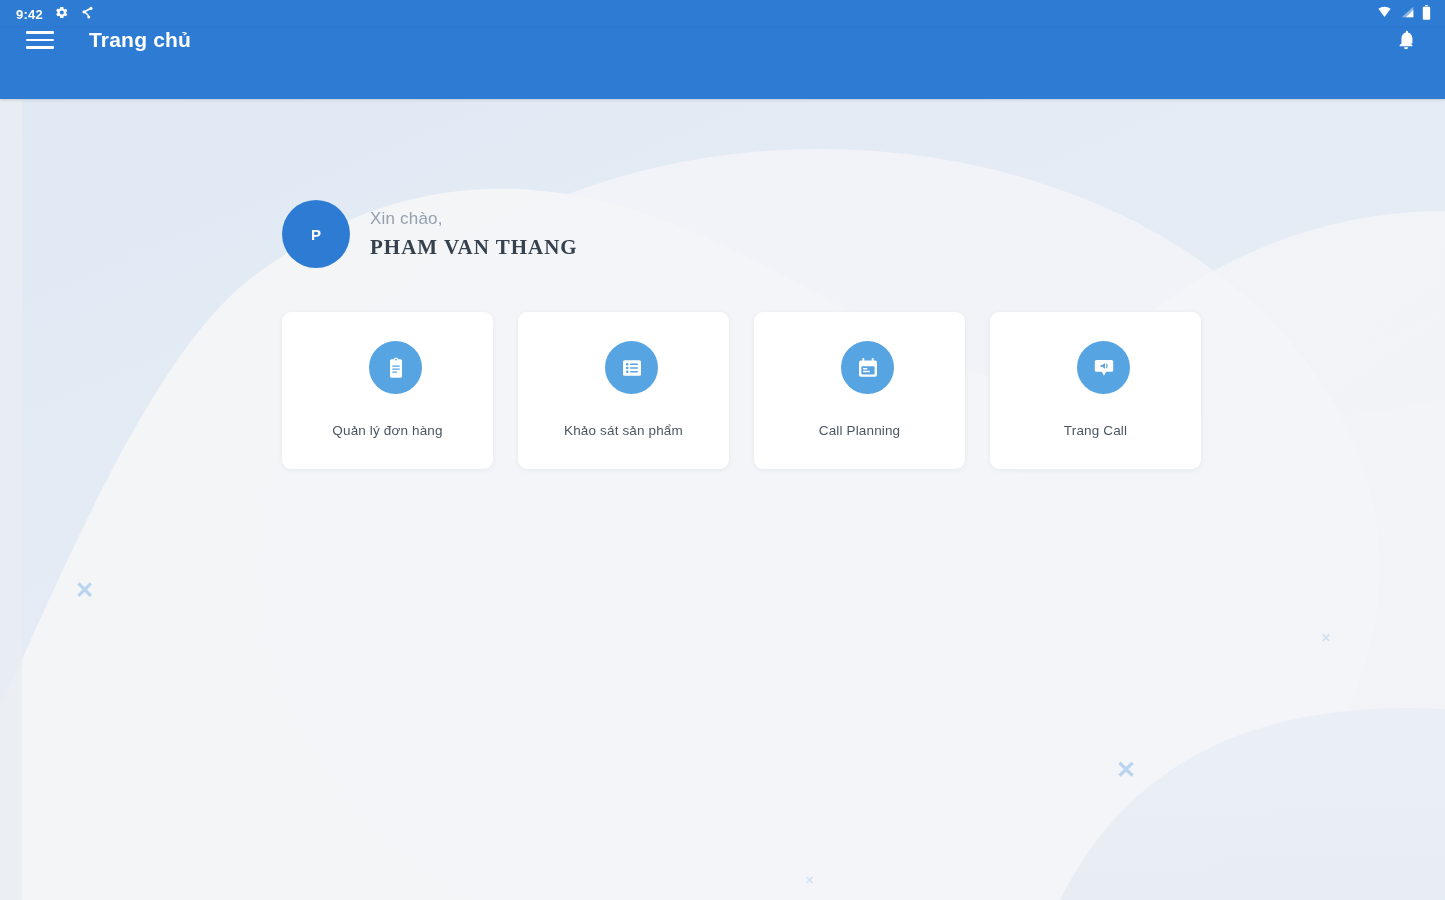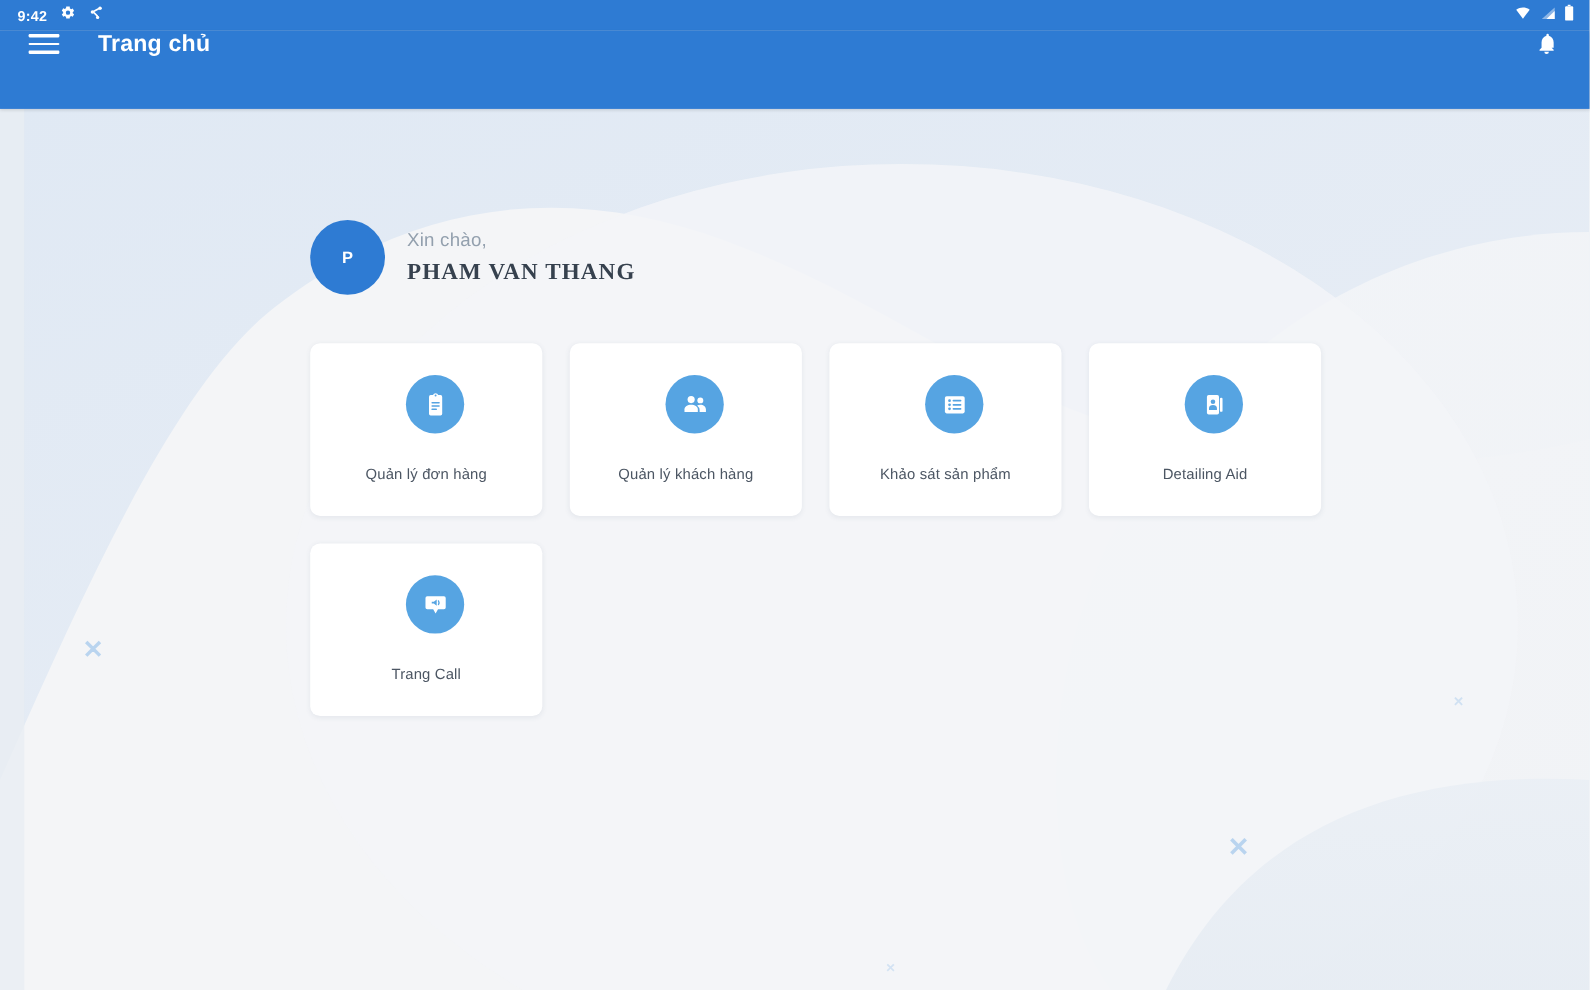--- a/index.html
+++ b/index.html
@@ -213,60 +213,49 @@
         <svg width="24" height="24" viewBox="0 0 24 24" fill="#ffffff">
           <path d="M16.5 3.2h-2.1a2.6 2.6 0 0 0-4.8 0H7.5A1.6 1.6 0 0 0 6 4.8v15.4a1.6 1.6 0 0 0 1.5 1.6h9a1.6 1.6 0 0 0 1.5-1.6V4.8a1.6 1.6 0 0 0-1.5-1.6zM12 2.7a.9.9 0 1 1-.9.9.9.9 0 0 1 .9-.9z"></path>
           <rect x="8.2" y="9.4" width="7.6" height="1.4" rx=".6" fill="#56A4E2"></rect>
           <rect x="8.2" y="12.4" width="7.6" height="1.4" rx=".6" fill="#56A4E2"></rect>
           <rect x="8.2" y="15.4" width="5" height="1.4" rx=".6" fill="#56A4E2"></rect>
         </svg>
       </div>
       <div class="tile-label">Quản lý đơn hàng</div>
     </div>
 
-    <div class="tile">
-      <div class="tile-icon">
-        <svg width="26" height="26" viewBox="0 0 24 24" fill="#ffffff">
-          <circle cx="8.6" cy="7.6" r="3.0"></circle>
-          <path d="M8.6 12c-3.1 0-5.6 1.7-5.6 3.8V18h11.2v-2.2c0-2.1-2.5-3.8-5.6-3.8z"></path>
-          <circle cx="16.3" cy="8.3" r="2.5"></circle>
-          <path d="M16.3 12c-1 0-1.9.2-2.7.5a5.3 5.3 0 0 1 2.1 3.9V18H21v-2.2c0-2-2.1-3.8-4.7-3.8z"></path>
-        </svg>
-      </div>
-      <div class="tile-label">Quản lý khách hàng</div>
-    </div>
 
     <div class="tile">
       <div class="tile-icon">
         <svg width="24" height="24" viewBox="0 0 24 24" fill="#ffffff">
           <rect x="3" y="4.2" width="18" height="15.6" rx="1.6"></rect>
           <circle cx="7.2" cy="8.3" r="1.25" fill="#56A4E2"></circle>
           <circle cx="7.2" cy="12" r="1.25" fill="#56A4E2"></circle>
           <circle cx="7.2" cy="15.7" r="1.25" fill="#56A4E2"></circle>
           <rect x="10" y="7.5" width="8" height="1.6" rx=".7" fill="#56A4E2"></rect>
           <rect x="10" y="11.2" width="8" height="1.6" rx=".7" fill="#56A4E2"></rect>
           <rect x="10" y="14.9" width="8" height="1.6" rx=".7" fill="#56A4E2"></rect>
         </svg>
       </div>
       <div class="tile-label">Khảo sát sản phẩm</div>
     </div>
 
-
-
-    <div class="tile">
-      <div class="tile-icon">
-        <svg width="24" height="24" viewBox="0 0 24 24" fill="#ffffff">
-          <rect x="5.2" y="3.2" width="11" height="17.6" rx="1.6"></rect>
-          <rect x="17" y="5.6" width="2.4" height="12.8" rx="1.1"></rect>
-          <circle cx="10.7" cy="9.2" r="2.1" fill="#56A4E2"></circle>
-          <path d="M10.7 12.2c-2 0-3.6 1.2-3.6 2.7v1.8h7.2v-1.8c0-1.5-1.6-2.7-3.6-2.7z" fill="#56A4E2"></path>
-        </svg>
-      </div>
-      <div class="tile-label">Detailing Aid</div>
-    </div>
+    <div class="tile">
+      <div class="tile-icon">
+        <svg width="24" height="24" viewBox="0 0 24 24" fill="#ffffff">
+          <path d="M19 4.4h-1.3V2.9a1 1 0 1 0-2 0v1.5H8.3V2.9a1 1 0 1 0-2 0v1.5H5A2 2 0 0 0 3 6.4v12.4a2 2 0 0 0 2 2h14a2 2 0 0 0 2-2V6.4a2 2 0 0 0-2-2z"></path>
+          <rect x="5.4" y="10.2" width="13.2" height="8.4" rx=".8" fill="#56A4E2"></rect>
+          <rect x="7" y="12" width="4.4" height="1.5" rx=".6" fill="#ffffff"></rect>
+          <rect x="7" y="14.8" width="7" height="1.5" rx=".6" fill="#ffffff"></rect>
+        </svg>
+      </div>
+      <div class="tile-label">Call Planning</div>
+    </div>
+
+
 
     <div class="tile">
       <div class="tile-icon">
         <svg width="24" height="24" viewBox="0 0 24 24" fill="#ffffff">
           <path d="M4.4 4h15.2a1.6 1.6 0 0 1 1.6 1.6v8.6a1.6 1.6 0 0 1-1.6 1.6h-5.4L12 19.8l-2.2-4H4.4a1.6 1.6 0 0 1-1.6-1.6V5.6A1.6 1.6 0 0 1 4.4 4z"></path>
           <path d="M13 7.1v5.6l-2.6-2h-1.9V9.1h1.9L13 7.1z" fill="#56A4E2"></path>
           <path d="M14.6 8.2a3.2 3.2 0 0 1 0 3.4" stroke="#56A4E2" stroke-width="1.2" fill="none" stroke-linecap="round"></path>
         </svg>
       </div>
       <div class="tile-label">Trang Call</div>

